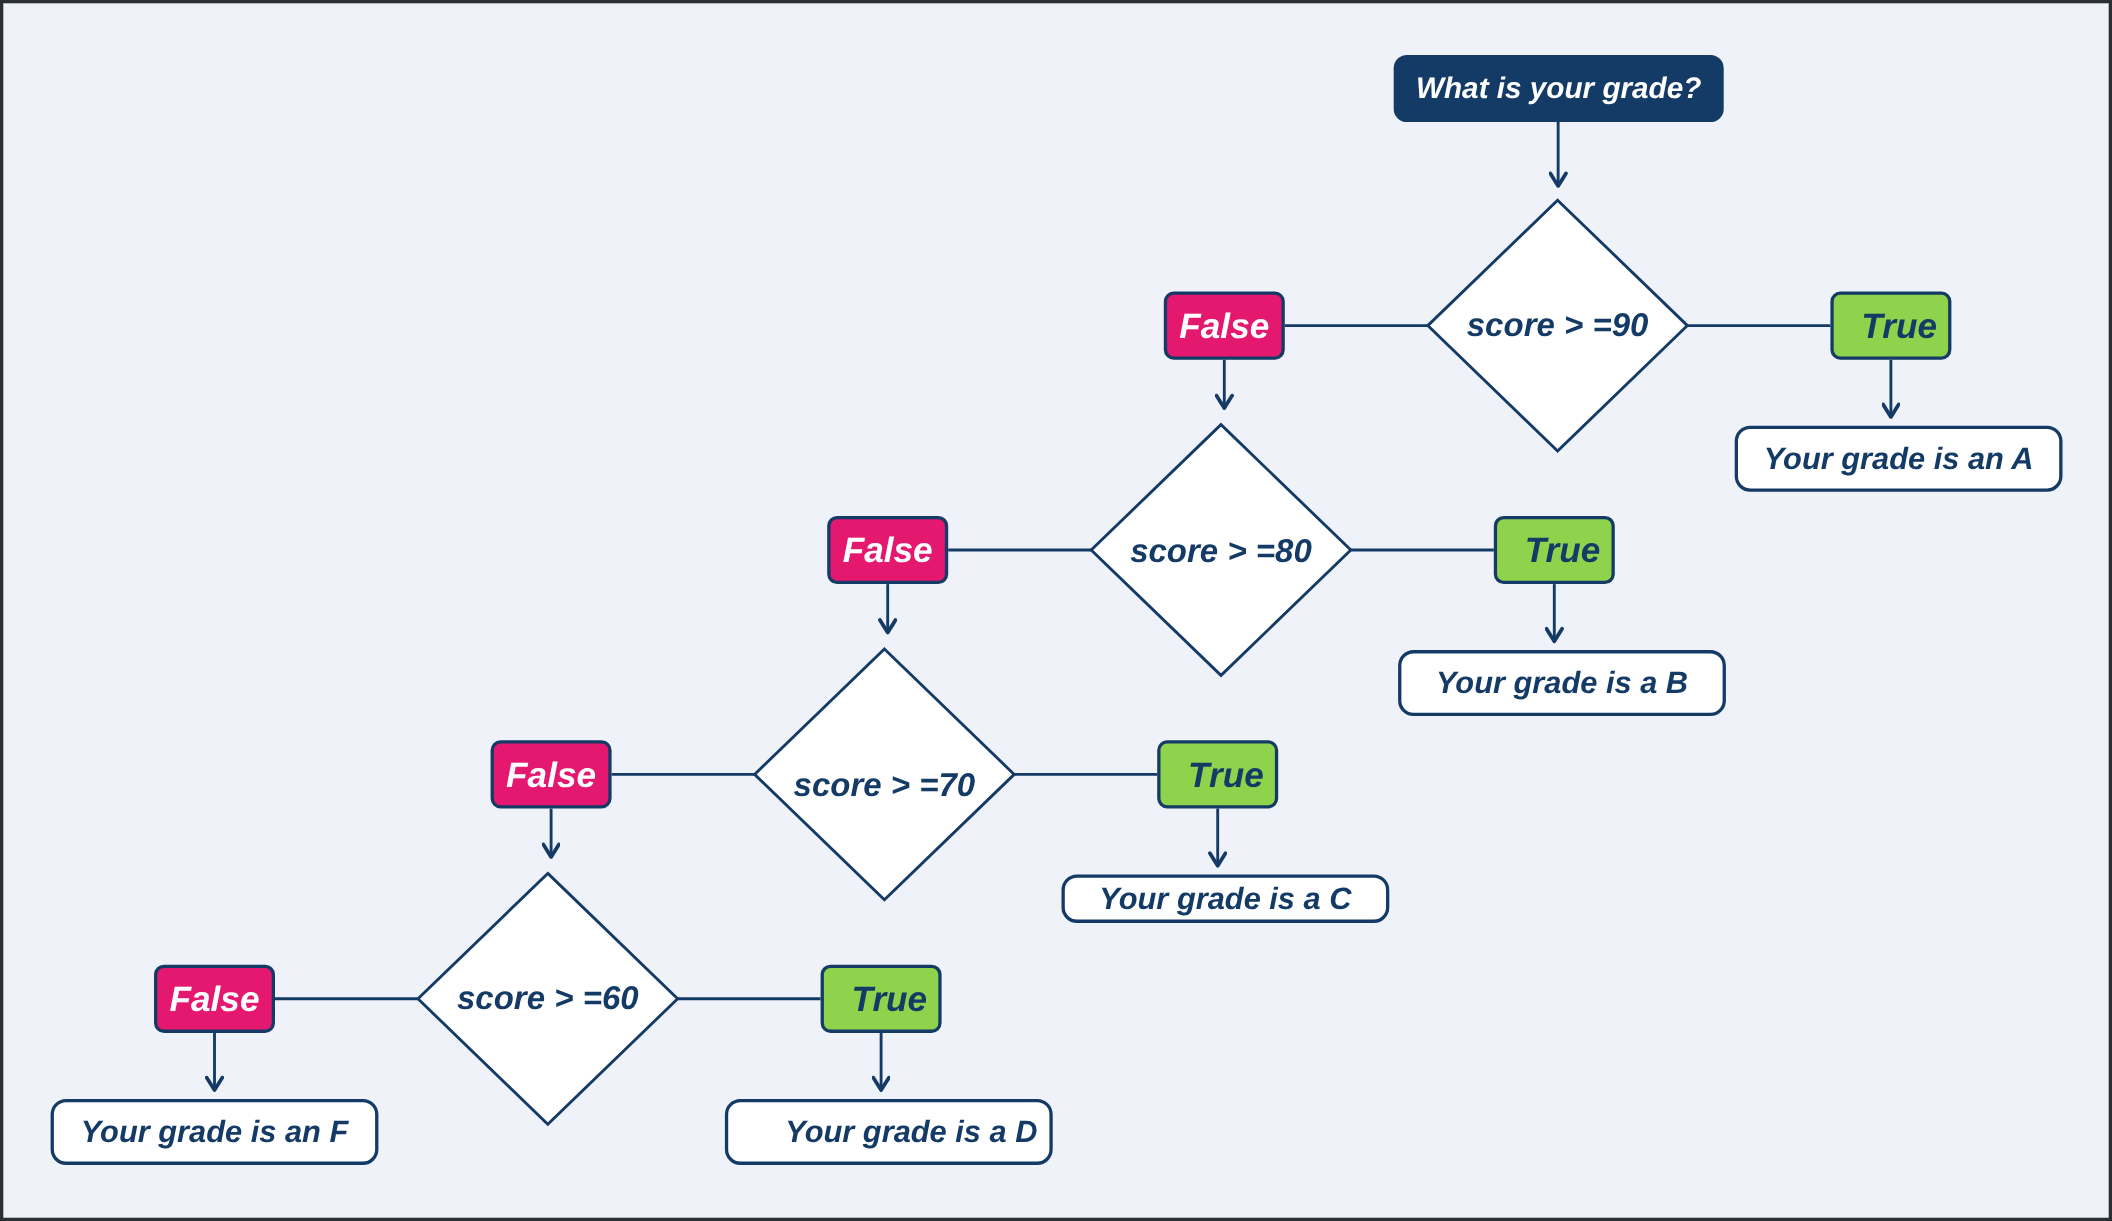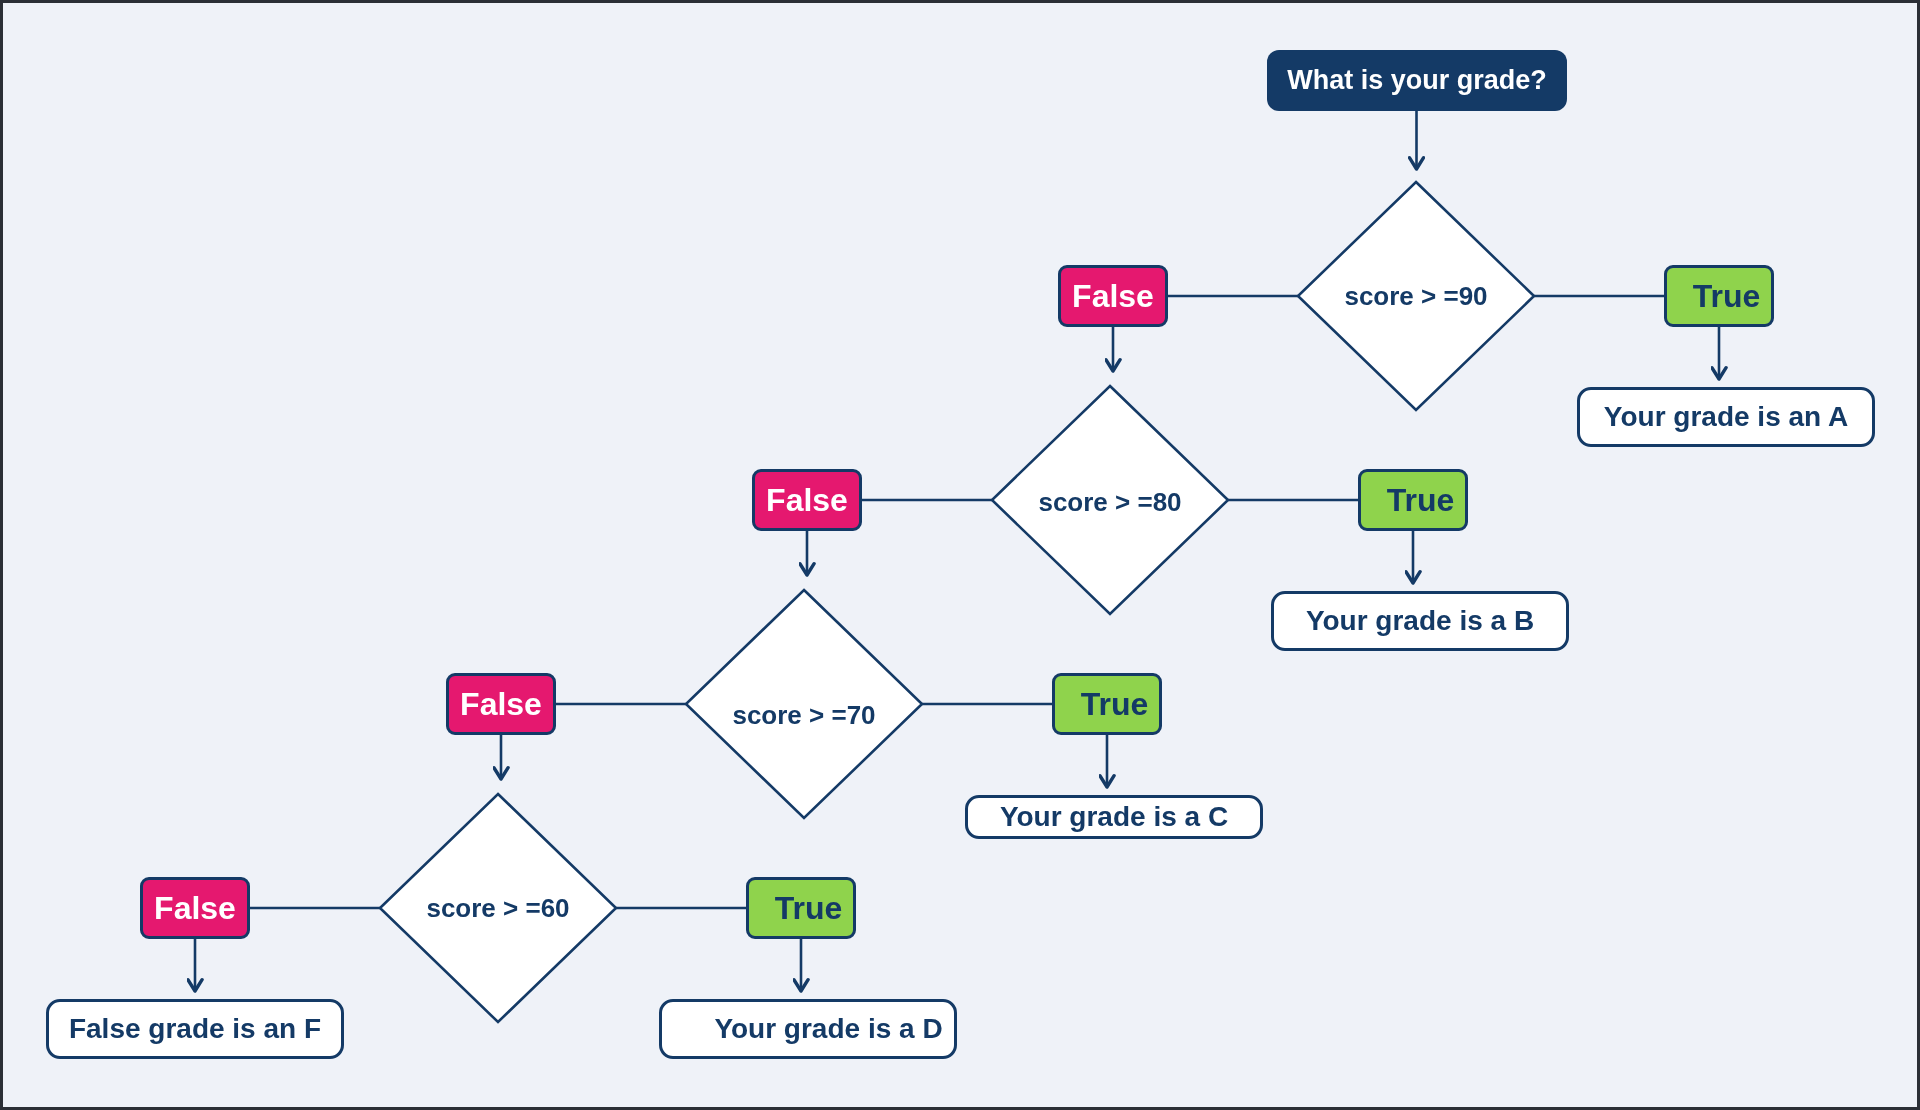--- a/index.html
+++ b/index.html
@@ -8,36 +8,36 @@
   }
   html,body{margin:0;padding:0;background:#fff;}
   .stage{
     position:relative; width:1920px; height:1110px; box-sizing:border-box;
     background:var(--bg); border:3px solid var(--frame); overflow:hidden;
     font-family:"Liberation Sans", sans-serif; font-weight:bold;
   }
   #wires{position:absolute; left:0; top:0; width:100%; height:100%;}
   .node{
     position:absolute; display:flex; align-items:center; justify-content:center;
-    text-align:left; box-sizing:border-box; white-space:nowrap;
+    text-align:left; box-sizing:border-box; white-space:nowrap;font-style:italic;
   }
   .title-node{
     background:var(--navy); color:#fff; border-radius:12px; font-size:27px;
   }
   .badge{
     height:62px; border:3px solid var(--navy); border-radius:9px; font-size:32px;
   }
   .badge-false{ background:var(--pink); color:#fff; }
   .badge-true{ background:var(--green); color:var(--navy);padding-left:15px; }
   .result{
     width:298px; height:60px; background:var(--fill); border:3px solid var(--navy);
     border-radius:14px; color:var(--navy); font-size:28px;
   }
   .cond{
-    color:var(--navy); font-size:26px;
+    color:var(--navy); font-size:30px;
   }
   .wire{ stroke:var(--navy); stroke-width:2.6; fill:none; }
   .diamond{ fill:var(--fill); stroke:var(--navy); stroke-width:2.6; }
   .arrowhead-path{ stroke:var(--navy); stroke-width:2.4; fill:none;
     stroke-linecap:round; stroke-linejoin:round; }
 </style>
 </head>
 <body>
 
 <div class="stage">
@@ -82,15 +82,15 @@
       <div class="node badge badge-true" style="left: 1355px; top: 466px; width: 110px; height: 62px;">True</div>
       <div class="node result" style="left: 1268px; top: 588px; width: 298px; height: 60px;">Your grade is a B</div>
       <div class="node cond" style="left: 683px; top: 682px; width: 236px; height: 60px;">score &gt; =70</div>
       <div class="node badge badge-false" style="left: 443px; top: 670px; width: 110px; height: 62px;">False</div>
       <div class="node badge badge-true" style="left: 1049px; top: 670px; width: 110px; height: 62px;">True</div>
       <div class="node result" style="left: 962px; top: 792px; width: 298px; height: 44px;">Your grade is a C</div>
       <div class="node cond" style="left: 377px; top: 875px; width: 236px; height: 60px;">score &gt; =60</div>
       <div class="node badge badge-false" style="left: 137px; top: 874px; width: 110px; height: 62px;">False</div>
       <div class="node badge badge-true" style="left: 743px; top: 874px; width: 110px; height: 62px;">True</div>
       <div class="node result" style="left: 656px; top: 996px; width: 298px; height: 60px; padding-left: 41px;">Your grade is a D</div>
-      <div class="node result" style="left: 43px; top: 996px; width: 298px; height: 60px;">False grade is an F</div>
+      <div class="node result" style="left: 43px; top: 996px; width: 298px; height: 60px;">Your grade is an F</div>
     </div>
 </div>
 
 </body></html>

